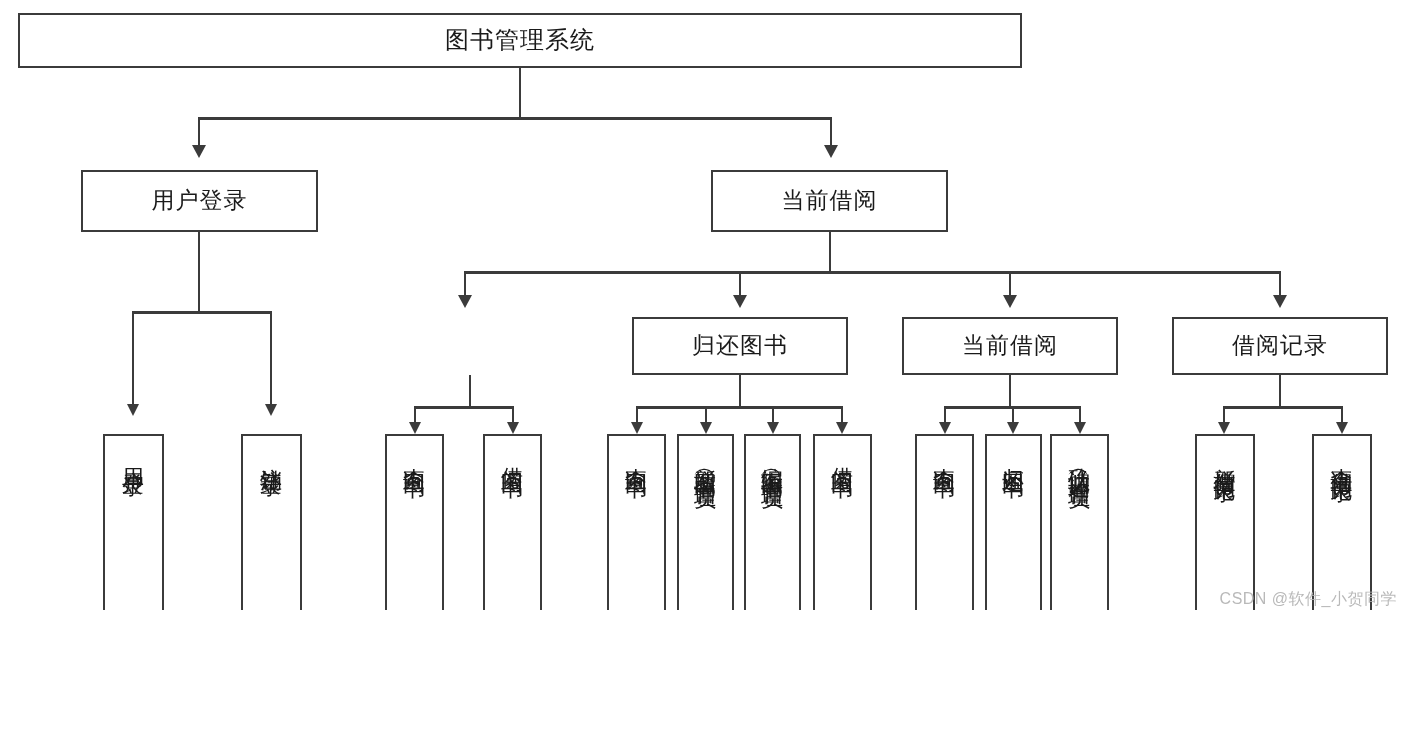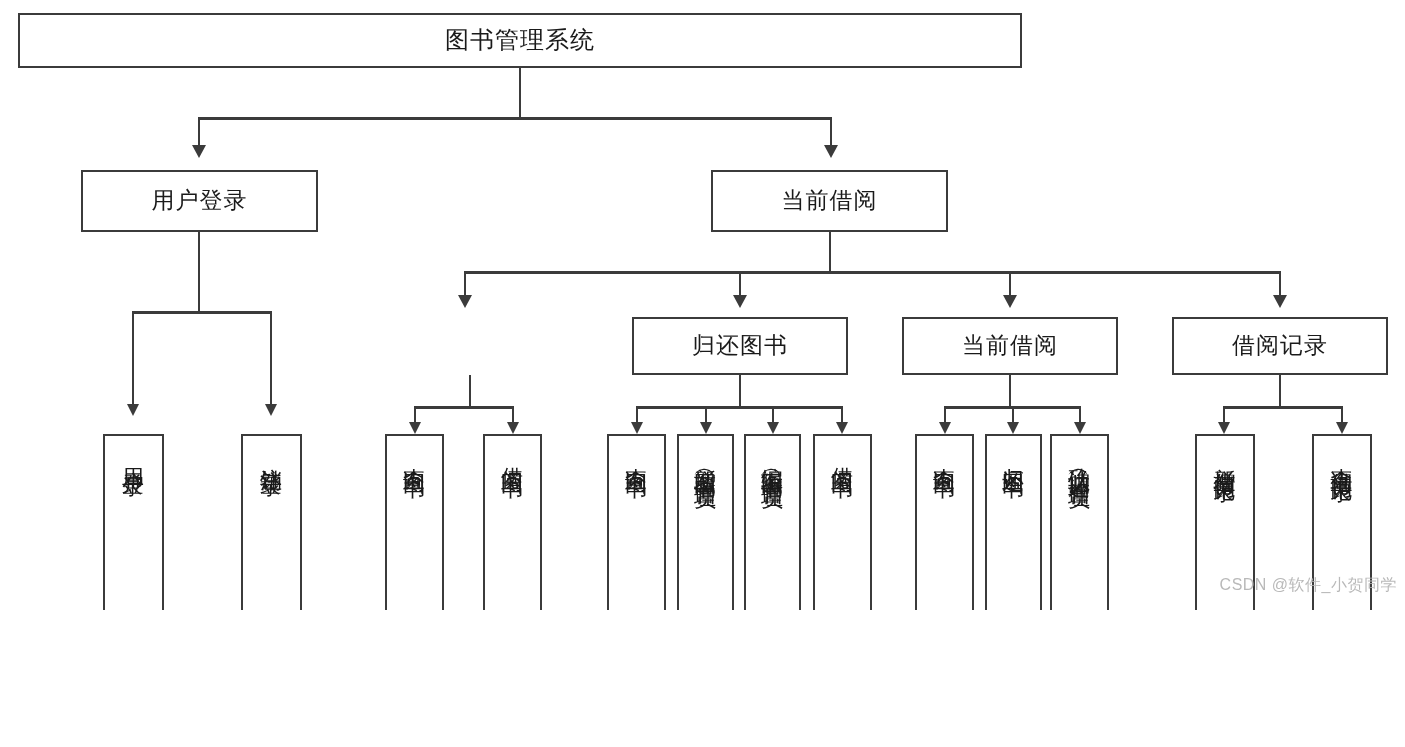--- a/index.html
+++ b/index.html
@@ -67,21 +67,21 @@
     border-top: 13px solid #3b3b3b;
   }
   .arrow.small {
     border-left-width: 6px;
     border-right-width: 6px;
     border-top-width: 12px;
   }
   #watermark {
     position: absolute;
     right: 8px;
-    bottom: 14px;
+    bottom: 0;
     font-size: 16px;
     color: #b9b9b9;
     letter-spacing: 0.5px;
     white-space: nowrap;
     pointer-events: none;
   }
 </style>
 </head>
 <body>
 

